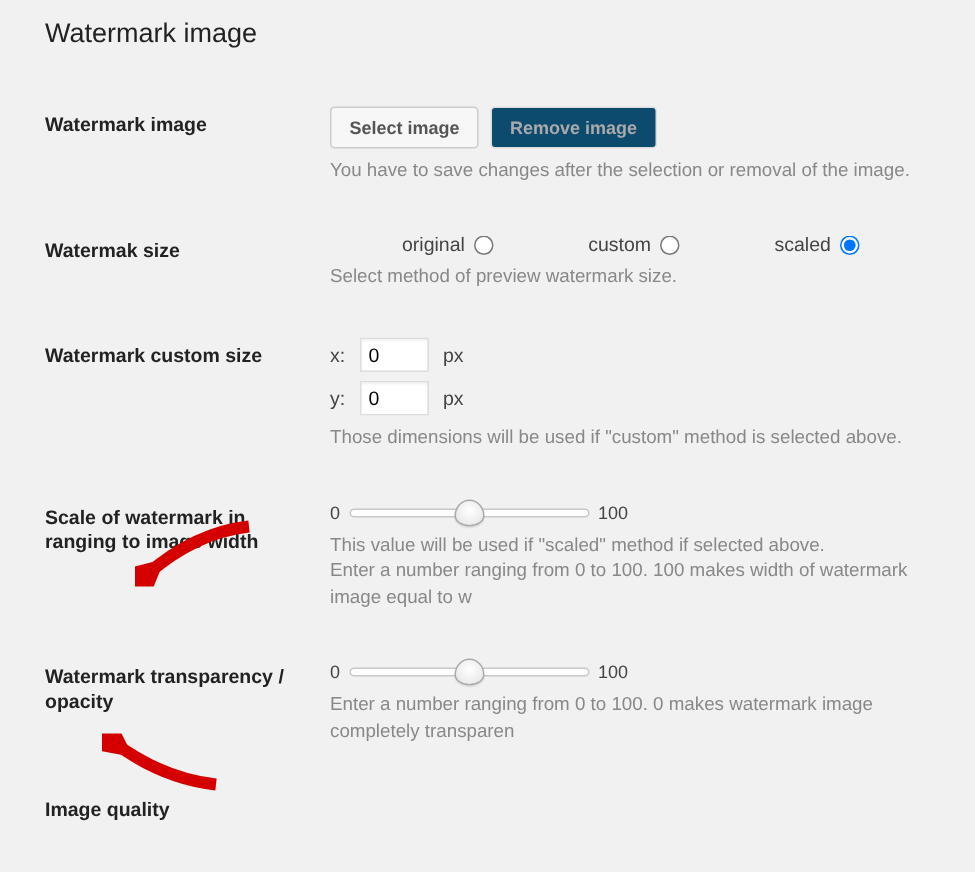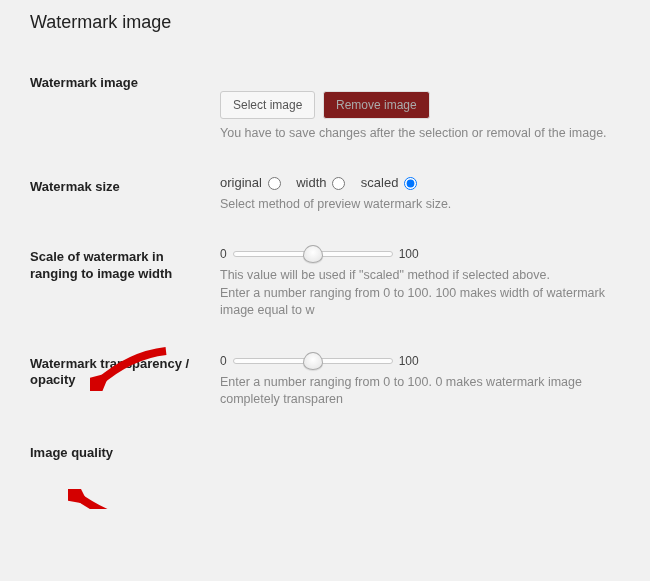--- a/index.html
+++ b/index.html
@@ -41,39 +41,40 @@
       display: inline-block;
       background: #f7f7f7;
       border: 1px solid #ccc;
       border-radius: 3px;
       padding: 4px 12px;
       font-size: 12px;
       color: #555;
       cursor: pointer;
       margin-right: 4px;
       line-height: 18px;
+      font-weight: bold;
     }
     .button.disabled {
       color: #aaa;
-      background: #7f1d1d;
+      background: #0c4a6e;
       border-color: #ddd;
       cursor: default;
-      margin-top: 20px;
     }
     .desc {
       color: #888;
       font-size: 12.5px;
       margin-top: 6px;
       line-height: 1.4;
       display: block;
     }
     .radio-row label {
       margin-right: 12px;
       font-size: 13px;
       color: #444;
+      margin-left: 48px;
     }
     .radio-row input[type=radio] {
       margin-left: 2px;
       vertical-align: middle;
     }
     .num-input {
       width: 46px;
       padding: 3px 5px;
       border: 1px solid #ddd;
       box-shadow: inset 0 1px 2px rgba(0,0,0,0.07);
@@ -146,32 +147,48 @@
 
   <tr>
     <th>Watermak size</th>
     <td>
       <div class="radio-row">
         <label>
           <span>original</span>
           <input type="radio" name="wmsize" style="">
         </label>
         <label>
-          <span>width</span>
+          <span>custom</span>
           <input type="radio" name="wmsize" style="">
         </label>
         <label>
           <span>scaled</span>
           <input type="radio" name="wmsize" checked="" style="">
         </label>
       </div>
       <span class="desc">Select method of preview watermark size.</span>
     </td>
   </tr>
 
+  <tr>
+    <th>Watermark custom size</th>
+    <td>
+      <div class="dim-row">
+        <span class="lbl">x:</span>
+        <input class="num-input" value="0" style="">
+        <span class="unit">px</span>
+      </div>
+      <div class="dim-row">
+        <span class="lbl">y:</span>
+        <input class="num-input" value="0" style="">
+        <span class="unit">px</span>
+      </div>
+      <span class="desc">Those dimensions will be used if "custom" method is selected above.</span>
+    </td>
+  </tr>
 
   <tr>
     <th>Scale of watermark in ranging to image width</th>
     <td>
       <div class="slider-wrap">
         <span class="slider-min">0</span>
         <div class="slider-track">
           <div class="slider-handle" id="scale-handle" style="left: 50%;"></div>
         </div>
         <span class="slider-max">100</span>

